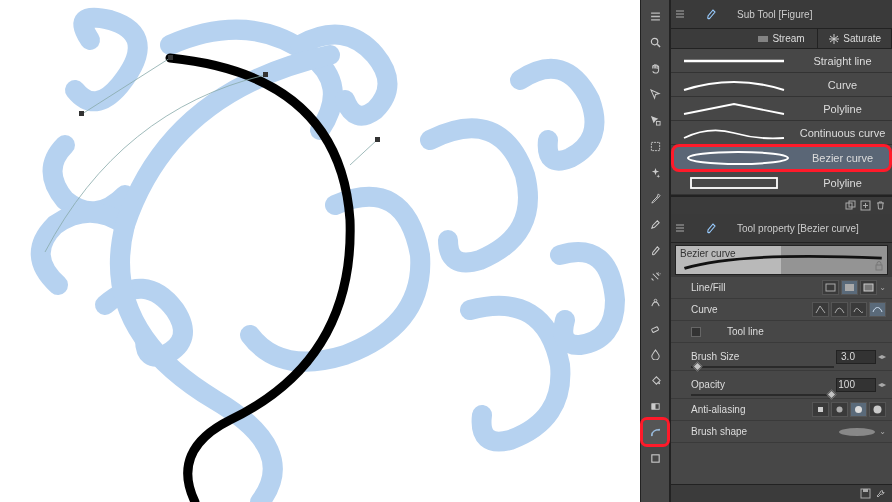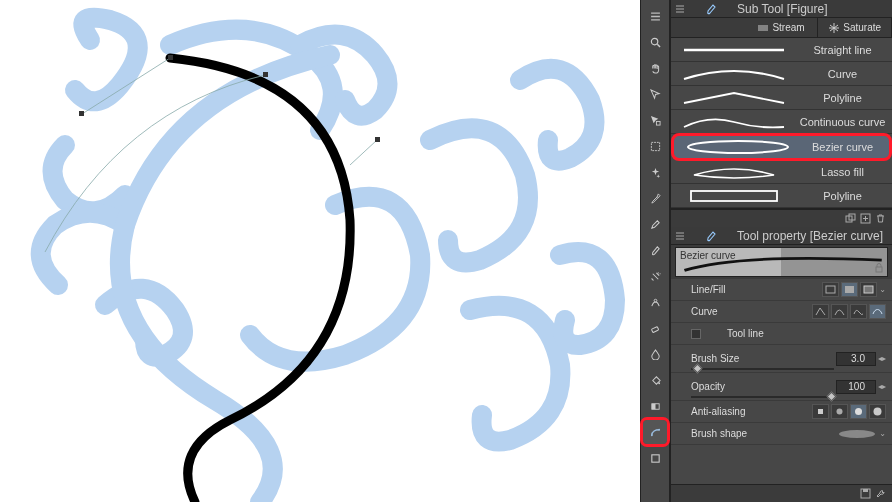--- a/index.html
+++ b/index.html
@@ -53,23 +53,23 @@
     display: flex;
     flex-direction: column;
     border-left: 1px solid #222;
   }
   .panel-header {
     height: 18px;
     background: #3a3a3a;
     display: flex;
     align-items: center;
     gap: 20px;
-    padding: 8px 4px;
+    padding: 14px 4px;
     border-bottom: 1px solid #222;
-    font-size: 12px;
+    font-size: 10px;
     color: #ccc;
   }
   .panel-header .burger {
     width: 10px; height: 10px;
   }
   .tab-row {
     display:flex;
     height:20px;
     border-bottom:1px solid #222;
   }
@@ -170,21 +170,21 @@
     align-items:center;
     gap:2px;
   }
   .numbox {
     background:#333;
     border:1px solid #222;
     color:#ddd;
     width:40px;
     height:14px;
     text-align:right;
-    padding-right:10px;
+    padding-right:20px;
     font-size:10px;
   }
   .slider {
     position:absolute;
     left:20px; right:58px; bottom:2px;
     height:2px;
     background:#2a2a2a;
   }
   .slider .knob {
     position:absolute;
@@ -428,28 +428,20 @@
       <div class="preview">
           <svg width="110" height="18">
             <ellipse cx="56" cy="9" rx="50" ry="6" stroke="#fff" stroke-width="2" fill="none"></ellipse>
           </svg>
         </div>
       <span class="label">Bezier curve</span>
     </div>
     <div class="subtool-item">
       <div class="preview">
           <svg width="110" height="14">
-            <path d="M15 10 Q55 -2 95 10 Q55 16 15 10z" stroke="#fff" stroke-width="1.5" fill="none"></path>
-          </svg>
-        </div>
-      <span class="label">Lasso fill</span>
-    </div>
-    <div class="subtool-item">
-      <div class="preview">
-          <svg width="110" height="14">
             <rect x="12" y="2" width="86" height="10" stroke="#fff" stroke-width="1.8" fill="none"></rect>
           </svg>
         </div>
       <span class="label">Polyline</span>
     </div>
   </div>
   <div class="subtool-footer">
     <svg width="11" height="11" viewBox="0 0 11 11">
         <rect x="1" y="3" width="6" height="6" fill="none" stroke="#aaa"></rect>
         <rect x="4" y="1" width="6" height="6" fill="none" stroke="#aaa"></rect>

